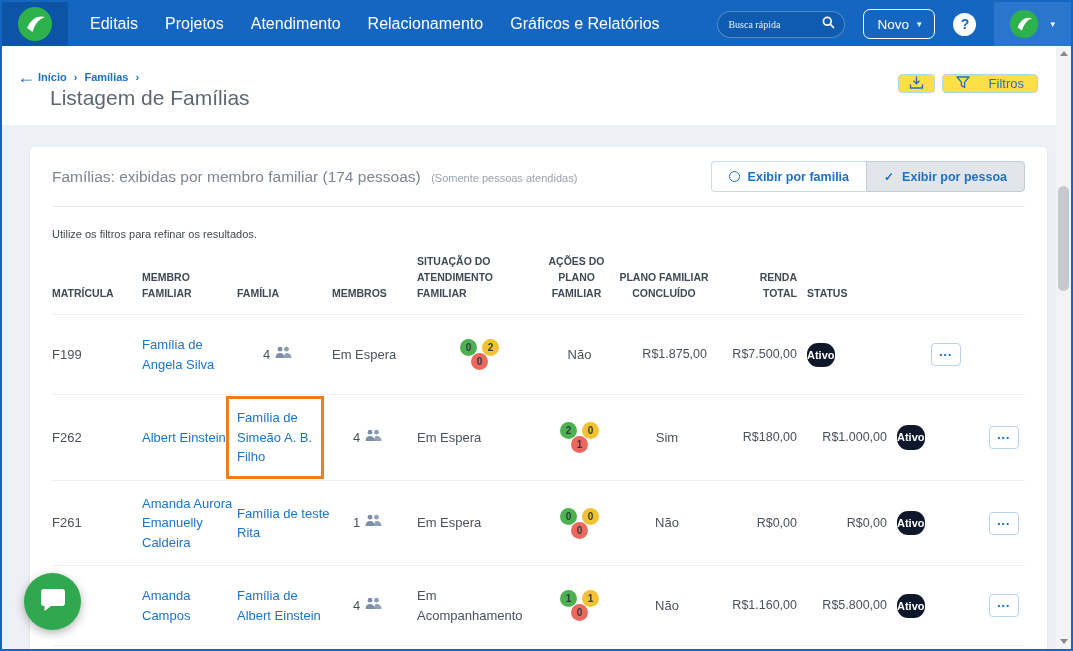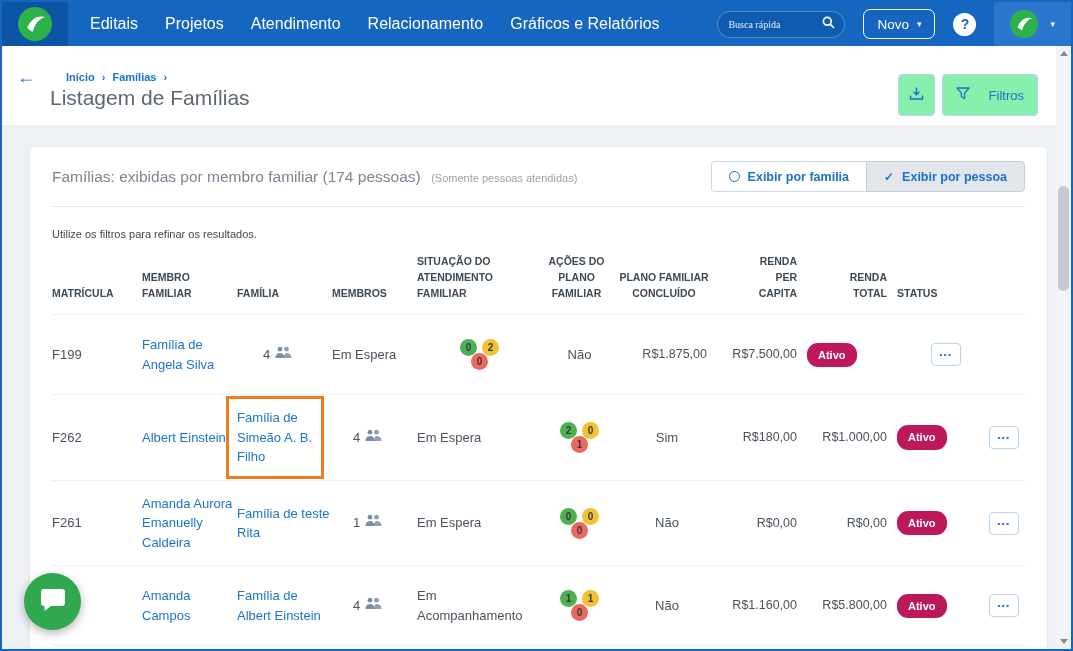--- a/index.html
+++ b/index.html
@@ -23,25 +23,25 @@
   .search-input::placeholder { color:#e9f1fb; }
   .novo-btn { height:30px; padding:0 13px; border:1px solid #fff; background:transparent; border-radius:7px; color:#fff; font-size:13.5px; display:flex; align-items:center; gap:8px; cursor:pointer; font-family:inherit; }
   .caret { font-size:9px; line-height:1; }
   .help-circle { width:23px; height:23px; border-radius:50%; background:#fff; color:#1566c0; font-weight:bold; font-size:14px; display:flex; align-items:center; justify-content:center; cursor:pointer; }
   .user-box { height:44px; background:#2b76cd; display:flex; align-items:center; gap:12px; padding:0 16px; cursor:pointer; }
   .avatar-circle { width:28px; height:28px; border-radius:50%; background:#2db14b; display:flex; align-items:center; justify-content:center; }
   .user-caret { color:#fff; font-size:9px; }
   
   .page-header { position:absolute; top:44px; left:0; right:15px; height:79px; background:#fff; z-index:5; }
   .back-arrow { position:absolute; left:15px; top:21px; color:#1b72c7; font-size:18px; cursor:pointer; }
-  .breadcrumb { position:absolute; left:64px; top:25px; display:flex; gap:7px; align-items:center; font-size:11px; font-weight:bold; color:#1b72c7; }
+  .breadcrumb { position:absolute; left:36px; top:25px; display:flex; gap:7px; align-items:center; font-size:11px; font-weight:bold; color:#1b72c7; }
   .crumb-link { cursor:pointer; }
   .page-title { position:absolute; left:48px; top:40px; font-size:21px; color:#5d6773; }
   .header-actions { position:absolute; right:18px; top:28px; display:flex; gap:7px; }
-  .hbtn { height:42px; border:1px solid #b7d4ee; background:#86efac; border-radius:4px; color:#1b72c7; display:flex; align-items:center; justify-content:center; gap:19px; cursor:pointer; font-family:inherit; font-size:13px; }
+  .hbtn { height:19px; border:1px solid #b7d4ee; background:#fde047; border-radius:4px; color:#1b72c7; display:flex; align-items:center; justify-content:center; gap:19px; cursor:pointer; font-family:inherit; font-size:13px; }
   .hbtn.icon-only { width:37px; }
   .hbtn.filters { padding:0 13px; }
   
   .card { position:absolute; left:28px; top:145px; width:1017px; height:560px; background:#fff; border-radius:5px; box-shadow:0 1px 3px rgba(0,0,0,.08); padding:0 22px; z-index:4; }
   .card-head { height:60px; display:flex; align-items:center; justify-content:space-between; border-bottom:1px solid #e7ebef; }
   .card-title { font-size:15.5px; color:#7b8692; }
   .card-subtitle { font-size:11px; color:#99a3ac; margin-left:6px; }
   .toggle-group { display:flex; }
   .toggle-btn { height:31px; display:flex; align-items:center; gap:8px; padding:0 17px; border:1px solid #c9dcee; font-size:12.5px; font-weight:bold; color:#1b72c7; background:#fff; cursor:pointer; font-family:inherit; white-space:nowrap; }
   .toggle-btn.left { border-radius:4px 0 0 4px; border-right:none; }
@@ -63,21 +63,21 @@
   .c-membros { display:flex; align-items:center; justify-content:center; gap:5px; padding-right:14px; }
   .c-sit { padding-right:10px; }
   .c-acoes { display:flex; flex-direction:column; align-items:center; }
   .badge-row { display:flex; gap:5px; }
   .bdg { width:17px; height:17px; border-radius:50%; display:flex; align-items:center; justify-content:center; font-size:10px; color:#2f3a42; font-weight:bold; }
   .bdg.g { background:#4db14f; }
   .bdg.y { background:#f2c230; }
   .bdg.r { background:#ec685d; margin-top:-3px; }
   .c-conc { text-align:center; }
   .c-money { text-align:right; font-size:12.5px; padding-right:10px; }
-  .pill { display:inline-block; background:#be185d; color:#fff; font-size:11px; font-weight:bold; padding:4px 11px; border-radius:11px; }
+  .pill { display:inline-block; background:#0f172a; color:#fff; font-size:11px; font-weight:bold; padding:4px 0; border-radius:11px; }
   .c-more { display:flex; justify-content:flex-end; padding-right:6px; }
   .more-btn { width:30px; height:23px; border:1px solid #b7d4ee; border-radius:4px; background:#fff; color:#1b72c7; font-size:8px; letter-spacing:1.5px; font-weight:bold; cursor:pointer; display:flex; align-items:center; justify-content:center; font-family:inherit; }
   .fam-cell { position:relative; }
   .hl-box { position:absolute; left:-11px; top:-12px; width:98px; bottom:-12px; border:3px solid #ef7c1c; pointer-events:none; }
   
   .scrollbar { position:absolute; top:44px; right:0; bottom:0; width:15px; background:#f2f3f5; z-index:40; }
   .sb-arrow { position:absolute; left:0; width:15px; height:15px; display:flex; align-items:center; justify-content:center; cursor:pointer; }
   .sb-arrow.up { top:0; }
   .sb-arrow.down { bottom:0; }
   .tri-up { width:0; height:0; border-left:4px solid transparent; border-right:4px solid transparent; border-bottom:5px solid #84898f; }
@@ -183,23 +183,20 @@
     <div class="th">MATRÍCULA</div>
     <div class="th">MEMBRO FAMILIAR</div>
     <div class="th">FAMÍLIA</div>
     <div class="th">MEMBROS</div>
     <div class="th">SITUAÇÃO DO ATENDIMENTO FAMILIAR</div>
     <div class="th center">
         <div class="narrow">AÇÕES DO PLANO FAMILIAR</div>
       </div>
     <div class="th center">PLANO FAMILIAR CONCLUÍDO</div>
     <div class="th right">
-        <div class="narrow-r">RENDA PER CAPITA</div>
-      </div>
-    <div class="th right">
         <div class="narrow-r">RENDA TOTAL</div>
       </div>
     <div class="th">STATUS</div>
     <div class="th"></div>
   </div>
 
   <div class="tgrid trow">
     <div class="td">F199</div>
     <div class="td fam-cell"><a>Família de Angela Silva</a></div>
     <div class="td c-membros">

